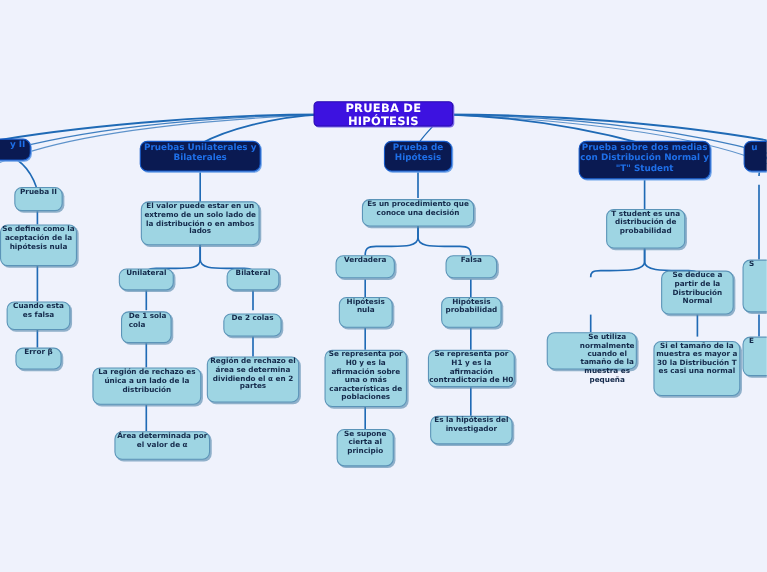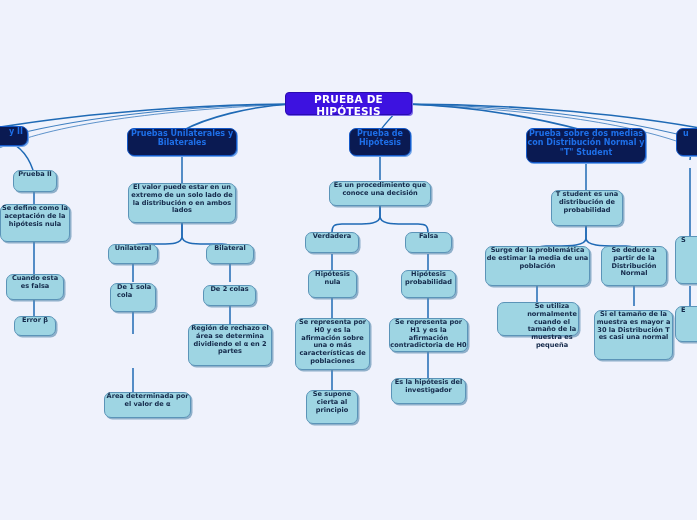--- a/index.html
+++ b/index.html
@@ -156,20 +156,23 @@
   </div>
 
   <div class="node leaf" style="left:110px;top:283px;width:46px;height:29px;">
     <span style="text-align:left;padding-left:6px;">De 1 sola cola</span>
   </div>
 
   <div class="node leaf" style="left:203px;top:285px;width:53px;height:21px;">
     <span>De 2 colas</span>
   </div>
 
+  <div class="node leaf" style="left:84px;top:334px;width:99px;height:34px;">
+    <span>La región de rechazo es única a un lado de la distribución</span>
+  </div>
 
   <div class="node leaf" style="left:188px;top:324px;width:84px;height:42px;">
     <span>Región de rechazo el área se determina dividiendo el α en 2 partes</span>
   </div>
 
   <div class="node leaf" style="left:104px;top:392px;width:87px;height:26px;">
     <span>Área determinada por el valor de α</span>
   </div>
 
   <div class="node branch" style="left:349px;top:128px;width:62px;height:28px;">
@@ -213,23 +216,20 @@
   </div>
 
   <div class="node branch" style="left:526px;top:128px;width:120px;height:35px;">
     <span>Prueba sobre dos medias con Distribución Normal y "T" Student</span>
   </div>
 
   <div class="node leaf" style="left:551px;top:190px;width:72px;height:36px;">
     <span>T student es una distribución de probabilidad</span>
   </div>
 
-  <div class="node leaf" style="left:485px;top:246px;width:105px;height:40px;">
-    <span>Surge de la problemática de estimar la media de una población</span>
-  </div>
 
   <div class="node leaf" style="left:601px;top:246px;width:66px;height:40px;">
     <span>Se deduce a partir de la Distribución Normal</span>
   </div>
 
   <div class="node leaf" style="left:497px;top:302px;width:82px;height:34px;padding-left:28px;">
     <span>Se utiliza normalmente cuando el tamaño de la muestra es pequeña</span>
   </div>
 
   <div class="node leaf" style="left:594px;top:310px;width:79px;height:50px;">

